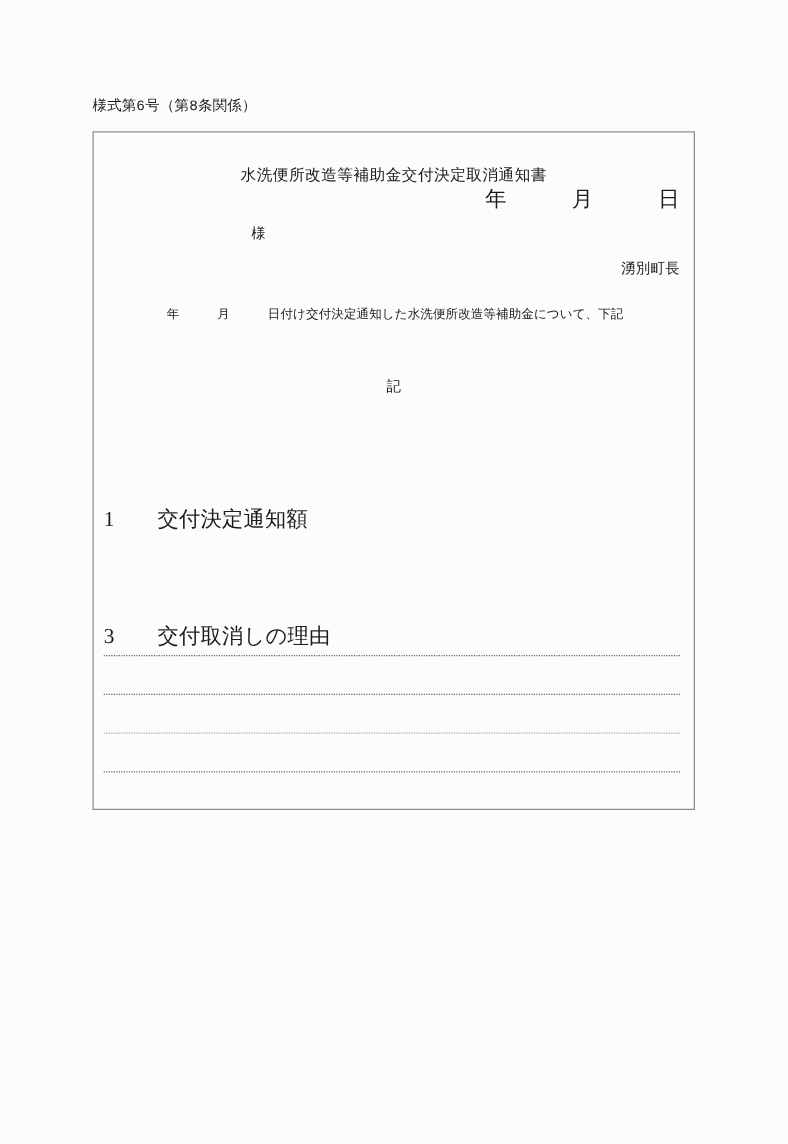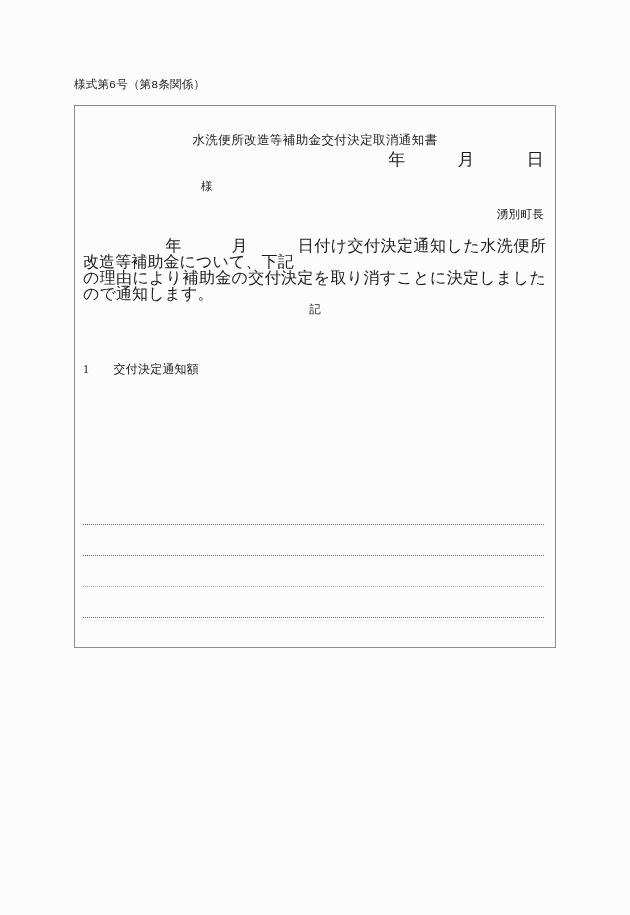--- a/index.html
+++ b/index.html
@@ -81,22 +81,22 @@
     font-size: 11.5px;
     white-space: nowrap;
     letter-spacing: 0.3px;
   }
   
   .body-text {
     position: absolute;
     left: 8px;
     right: 9px;
     top: 132px;
-    font-size: 16px;
-    line-height: 16px;
+    font-size: 10px;
+    line-height: 27px;
     text-align: justify;
     text-justify: inter-character;
     letter-spacing: 0.1px;
   }
   .body-text p {
     margin: 0;
     white-space: pre-wrap;
   }
   
   .ki-mark {
@@ -108,25 +108,26 @@
     font-size: 11.5px;
   }
   
   .items {
     position: absolute;
     left: 8px;
     top: 256px;
     right: 9px;
   }
   .item {
-    font-size: 12px;
+    font-size: 17px;
     white-space: pre;
     letter-spacing: 0.2px;
     height: 46px;
     line-height: 14px;
+    margin-top: 47px;
   }
   
   .rules {
     position: absolute;
     left: 8px;
     right: 11px;
     top: 418px;
   }
   .rule-line {
     height: 0;
@@ -153,27 +154,27 @@
       <div class="doc-title">水洗便所改造等補助金交付決定取消通知書</div>
 
       <div class="date-line">年　　　月　　　日</div>
 
       <div class="addressee">様</div>
 
       <div class="issuer">湧別町長</div>
 
       <div class="body-text">
         <p>　　　　　年　　　月　　　日付け交付決定通知した水洗便所改造等補助金について、下記</p>
-        <p>の理由により補助金の交付決定を取り消すことに決定しましたので通知します。</p>
       </div>
 
       <div class="ki-mark">記</div>
 
       <div class="items">
         <div class="item">1　　交付決定通知額</div>
+        <div class="item">3　　交付取消しの理由</div>
       </div>
 
       <div class="rules">
         <div class="rule-line r1"></div>
         <div class="rule-line r2"></div>
         <div class="rule-line r3"></div>
         <div class="rule-line r4"></div>
       </div>
 
     </div>

